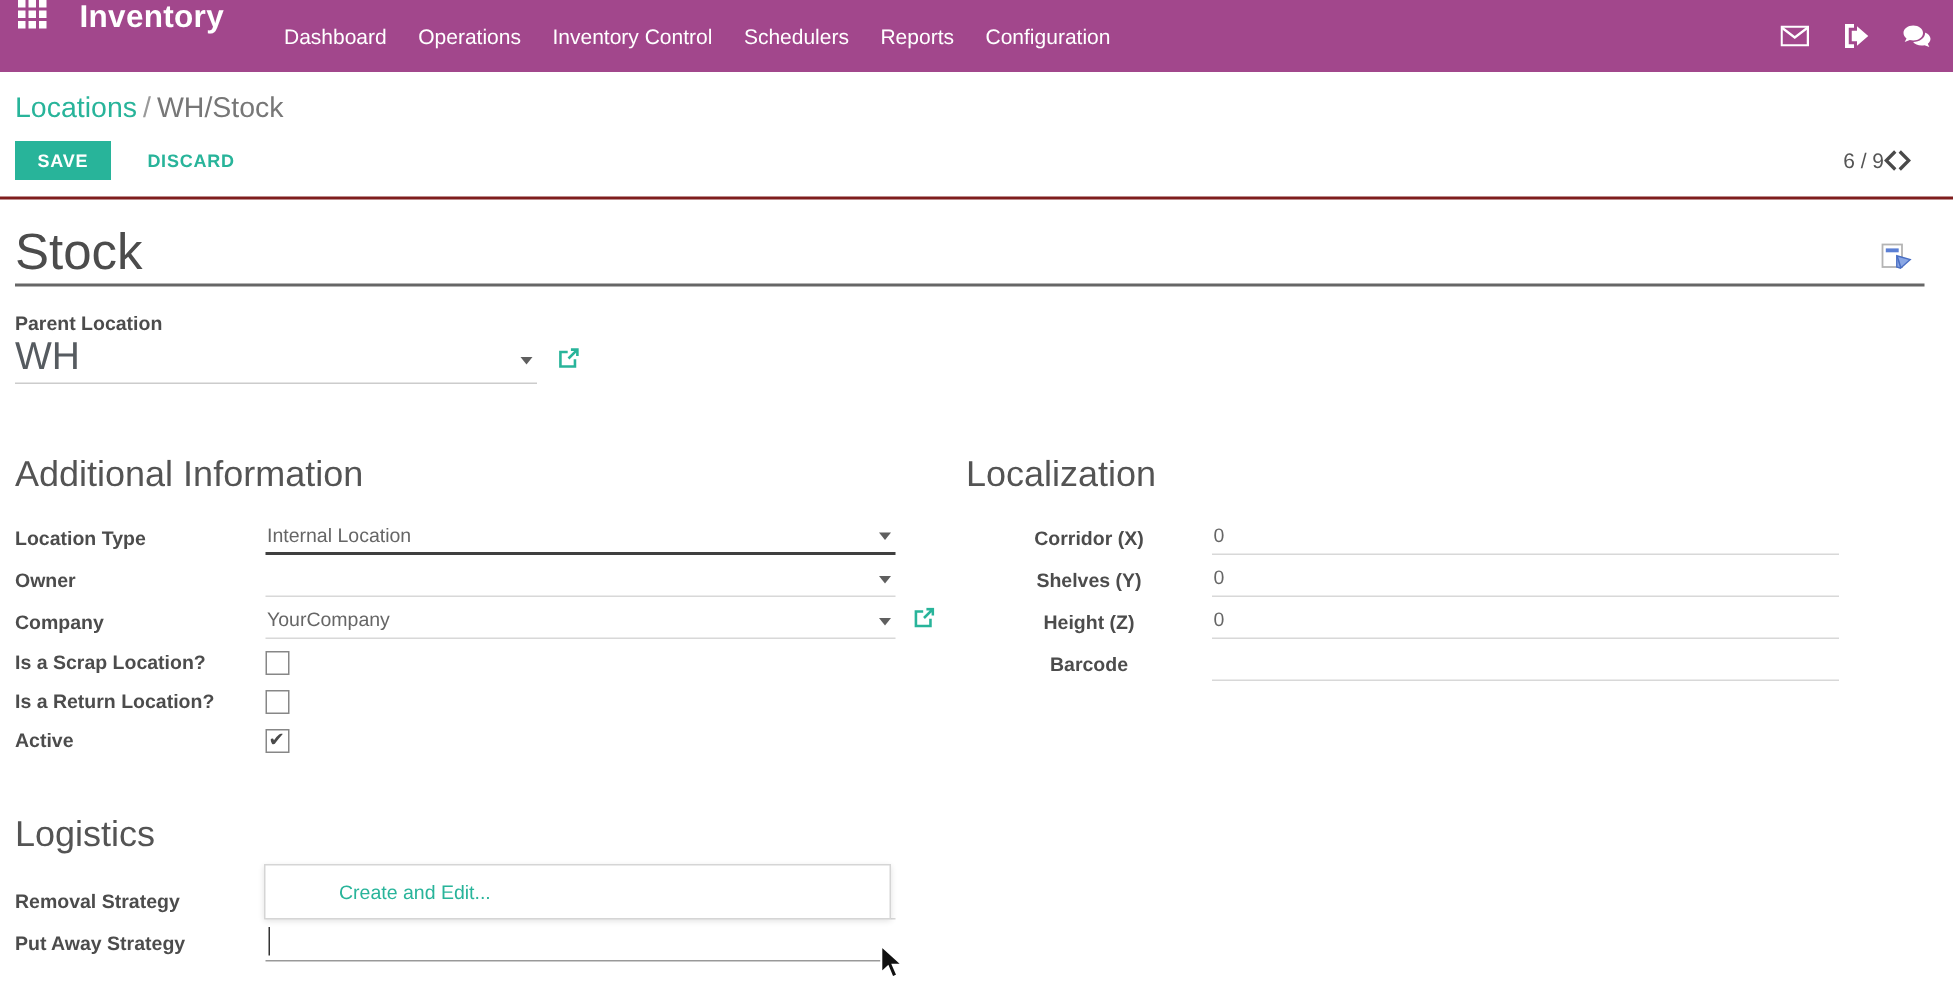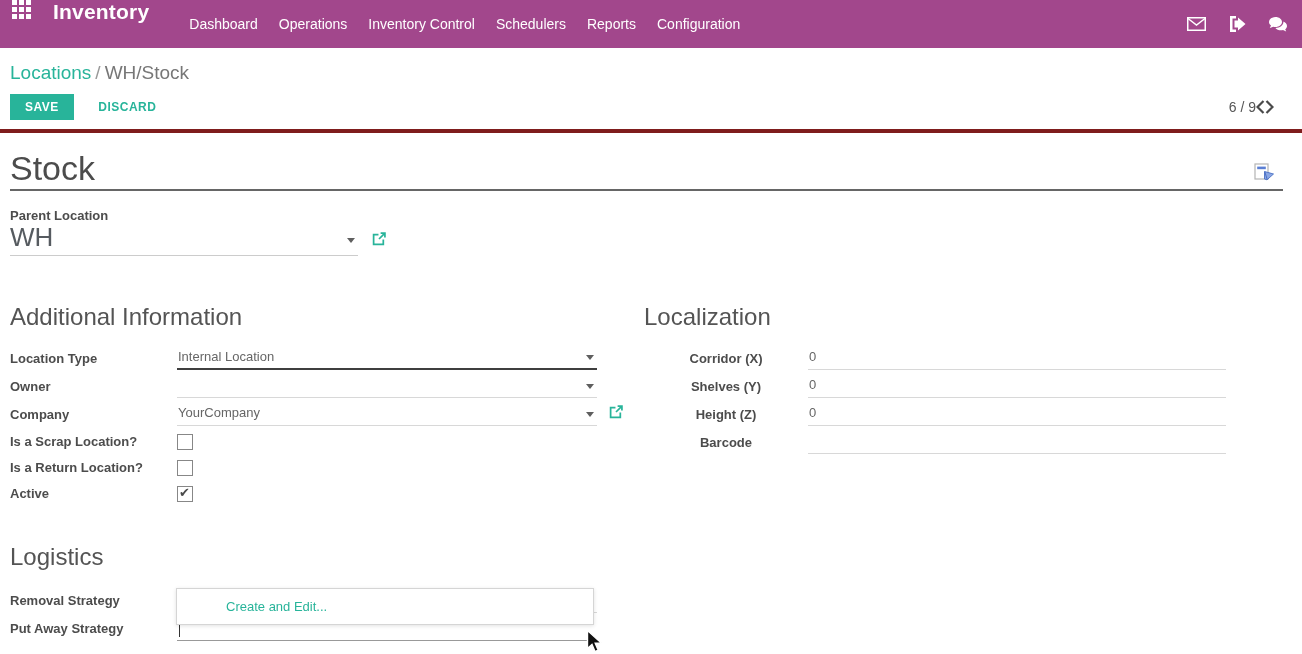--- a/index.html
+++ b/index.html
@@ -11,21 +11,21 @@
   .navbar { height:48px; background:#a2478c; display:flex; padding:0 14px 0 12px; color:#fff; }
   .apps-grid { display:grid; grid-template-columns:repeat(3,5px); grid-template-rows:repeat(3,5px); gap:2px; margin-right:22px; cursor:pointer; }
   .apps-grid span { background:#fff; width:5px; height:5px; }
   .brand { font-size:21px; font-weight:700; letter-spacing:.2px; margin-right:40px; }
   .nav-menu { display:flex; align-items:center; gap:21px; font-size:14px; }
   .nav-item { color:#fff; cursor:pointer; white-space:nowrap; }
   .nav-right { margin-left:auto; display:flex; align-items:center; gap:22px; }
   .nav-icon { display:flex; align-items:center; cursor:pointer; }
 
   
-  .control-panel { padding:13px 16px 0 10px; height:85px; border-bottom:4px solid #7f1d1d; }
+  .control-panel { padding:13px 16px 0 10px; height:85px; border-bottom:2px solid #7f1d1d; }
   .breadcrumb { font-size:19px; line-height:24px; color:#777; }
   .breadcrumb .bc-link { color:#28b49a; cursor:pointer; }
   .breadcrumb .bc-sep { color:#999; padding:0 4px; }
   .breadcrumb .bc-current { color:#777; }
   .cp-row { display:flex; align-items:center; justify-content:space-between; margin-top:9px; }
   .btn-save { background:#28b49a; color:#fff; border:none; font-size:12px; font-weight:700; letter-spacing:.5px; padding:6px 15px; cursor:pointer; font-family:inherit; }
   .btn-discard { background:transparent; color:#28b49a; border:none; font-size:12px; font-weight:700; letter-spacing:.5px; padding:6px 14px; margin-left:6px; cursor:pointer; font-family:inherit; }
   .pager { display:flex; align-items:center; color:#555; font-size:14px; padding-right:12px; }
   .pager-arrow { cursor:pointer; display:flex; align-items:center; }
 
@@ -65,21 +65,21 @@
   .checkbox.on::after { content:"\2714"; position:absolute; left:1px; top:-2px; font-size:13px; color:#4a4a4a; }
 
   .logistics { margin-top:36px; }
   .lg-row { display:flex; align-items:flex-end; height:28px; }
   .lg-row .f-label { width:167px; padding-bottom:5px; }
   .lg-field { position:relative; flex:0 0 420px; border-bottom:1px solid #d8d8d8; min-height:24px; }
   .lg-field.focused-input { border-bottom:1px solid #999; }
   .text-caret { position:absolute; left:2px; bottom:3px; width:1px; height:19px; background:#333; }
 
   
-  .dropdown { position:absolute; left:176px; top:588px; width:418px; background:#fff; border:1px solid #d5d5d5; box-shadow:0 1px 4px rgba(0,0,0,.12); z-index:6; }
+  .dropdown { position:absolute; left:176px; top:576px; width:418px; background:#fff; border:1px solid #d5d5d5; box-shadow:0 1px 4px rgba(0,0,0,.12); z-index:6; }
   .dropdown-item { padding:10px 10px 10px 49px; font-size:13px; color:#28b49a; cursor:pointer; }
 
   .mouse-cursor { position:absolute; left:586px; top:629px; z-index:10; pointer-events:none; }
 </style>
 </head>
 <body>
 
 <div class="page">
 
   <div class="navbar">

